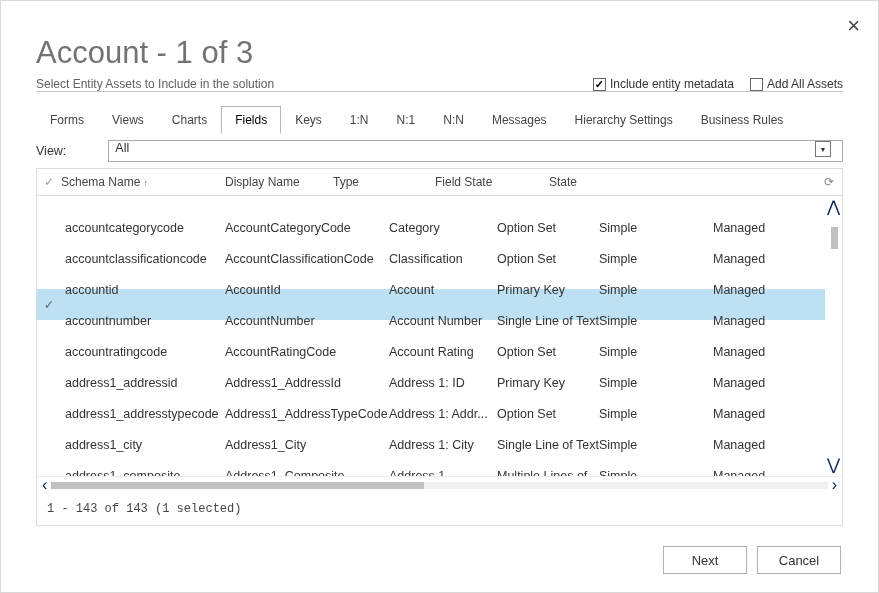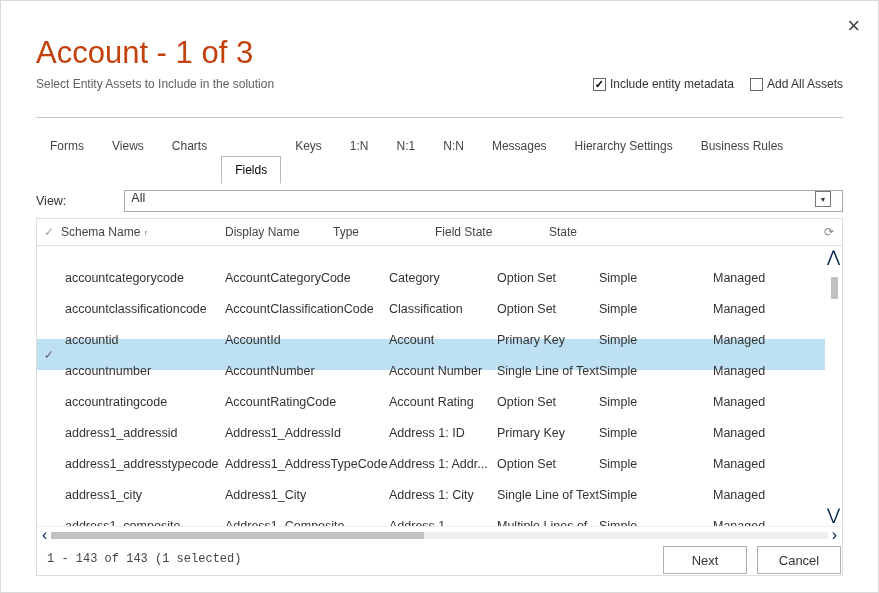--- a/index.html
+++ b/index.html
@@ -23,29 +23,29 @@
       cursor: pointer;
       line-height: 1;
       font-family: Arial, sans-serif;
     }
     .header {
       padding: 36px 35px 6px 35px;
     }
     .title {
       font-size: 31px;
       font-weight: 300;
-      color: #c2410c;
+      color: #737373;
       line-height: 1;
       margin-bottom: 9px;
     }
     .subtitle-row {
       display: flex;
       justify-content: space-between;
       align-items: center;
-      padding-bottom: 26px;
+      padding-bottom: 0;
       border-bottom: 1px solid #c8c8c8;
     }
     .subtitle {
       font-size: 12px;
       color: #606060;
     }
     .header-opts {
       display: flex;
       gap: 16px;
       align-items: flex-start;
@@ -70,30 +70,29 @@
       cursor: pointer;
       color: #444;
     }
     .tab.active {
       border: 1px solid #b7b7b7;
       border-bottom: 1px solid #fff;
       background: #fff;
       color: #000;
       position: relative;
       z-index: 2;
-      margin-top: 24px;
     }
 
     .view-row {
       display: flex;
       align-items: center;
       margin: 6px 35px 3px 35px;
       font-size: 12.5px;
     }
-    .view-label { margin-right: 22px; }
+    .view-label { margin-right: 6px; }
     .view-select {
       flex: 1;
       border: 1px solid #ababab;
       height: 22px;
       display: flex;
       justify-content: space-between;
       padding: 0 11px 0 6px;
       background: #fff;
       cursor: pointer;
       margin-left: 36px;

